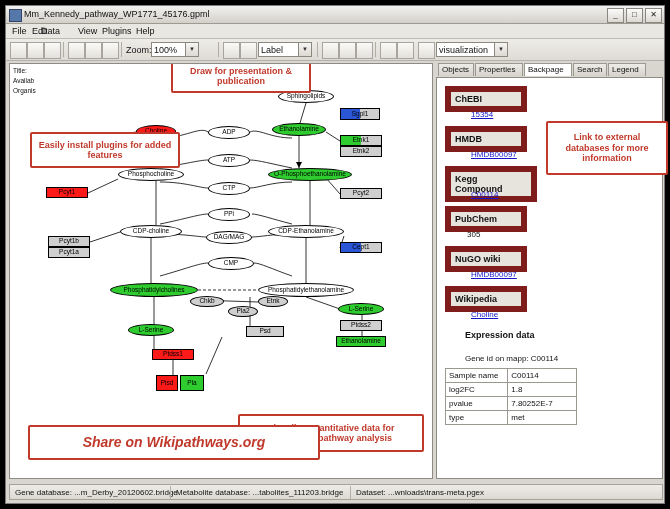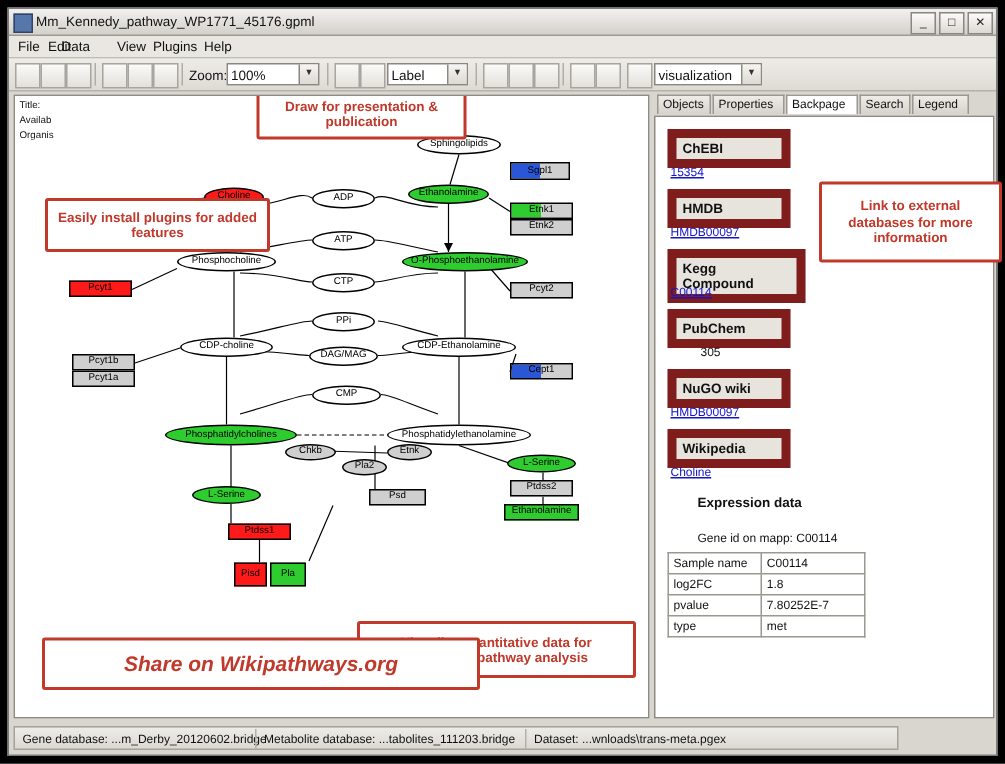--- a/index.html
+++ b/index.html
@@ -23,28 +23,28 @@
   .combo{position:absolute;background:#fff;border:1px solid #8b8880;height:15px;font-size:9px;color:#111;box-sizing:border-box;padding-left:2px;line-height:14px;}
   .combo .arrow{position:absolute;right:0;top:0;width:12px;height:13px;background:linear-gradient(to bottom,#f6f5f2,#ddd9d3);border-left:1px solid #8b8880;text-align:center;font-size:6px;line-height:13px;color:#333;}
   
   .canvaswrap{position:absolute;left:3px;top:57px;width:424px;height:416px;background:#fff;border:1px solid #8e8b85;box-sizing:border-box;overflow:hidden;}
   .sidepanel{position:absolute;left:430px;top:57px;width:227px;height:416px;background:#d9d6d0;}
   .tabrow{position:absolute;left:0;top:0;width:100%;height:14px;}
   .tab{position:absolute;top:0;height:13px;font-size:8px;color:#111;background:linear-gradient(to bottom,#eeece7,#d6d3cd);border:1px solid #9b9892;border-bottom:none;box-sizing:border-box;padding:0 3px;line-height:12px;}
   .tab.active{background:#fff;}
   .sidebody{position:absolute;left:0;top:14px;width:227px;height:402px;background:#fff;border:1px solid #8e8b85;box-sizing:border-box;overflow:hidden;}
   .secthead{position:absolute;background:#e7e4de;border:6px solid #7f1d1d;font-size:9px;font-weight:bold;color:#111;padding:2px 4px;box-sizing:border-box;}
-  .link{position:absolute;font-size:8px;color:#1414c8;text-decoration:underline;}
+  .link{position:absolute;font-size:8px;color:#1414c8;text-decoration:underline;margin-left:24px;}
   .plain{position:absolute;font-size:8px;color:#111;padding-left:20px;}
   .bold{font-weight:bold;}
   
   .dtable{position:absolute;border-collapse:collapse;font-size:8px;}
   .dtable td{border:1px solid #9b9892;padding:1px 3px;height:11px;color:#111;}
   
-  .statusbar{position:absolute;left:3px;bottom:3px;width:590px;height:16px;background:linear-gradient(to bottom,#eeece7,#dcd9d3);border:1px solid #a5a29c;box-sizing:border-box;text-decoration:underline;}
+  .statusbar{position:absolute;left:3px;bottom:3px;width:654px;height:16px;background:linear-gradient(to bottom,#eeece7,#dcd9d3);border:1px solid #a5a29c;box-sizing:border-box;text-decoration:underline;}
   .statusbar .st{position:absolute;top:3px;font-size:8px;color:#111;}
   .sdiv{position:absolute;top:1px;width:1px;height:13px;background:#b3b0aa;}
   
   .node{position:absolute;box-sizing:border-box;font-size:6.5px;color:#000;text-align:center;border:1px solid #000;display:flex;align-items:center;justify-content:center;line-height:1;}
   .ell{border-radius:50%;}
   .gene{background:#cfcfcf;}
   .metab{background:#fff;}
   .green{background:#2ecc2e;}
   .red{background:#ff1a1a;}
   .halfgreen{background:linear-gradient(to right,#2ecc2e 50%,#cfcfcf 50%);}
@@ -81,21 +81,21 @@
   <div class="toolbar">
     <div class="tbtn" style="left:4px"></div>
     <div class="tbtn" style="left:21px"></div>
     <div class="tbtn" style="left:38px"></div>
     <div class="tsep" style="left:57px"></div>
     <div class="tbtn" style="left:62px"></div>
     <div class="tbtn" style="left:79px"></div>
     <div class="tbtn" style="left:96px"></div>
     <div class="tsep" style="left:115px"></div>
     <div class="zoomlbl" style="left:120px">Zoom:</div>
-    <div class="combo" style="left:145px;top:3px;width:62px">
+    <div class="combo" style="left:145px;top:3px;width:48px">
       <span>100%</span>
       <span class="arrow">▼</span>
     </div>
     <div class="tsep" style="left:212px"></div>
     <div class="tbtn" style="left:217px"></div>
     <div class="tbtn" style="left:234px"></div>
     <div class="combo" style="left:252px;top:3px;width:54px">
       <span>Label</span>
       <span class="arrow">▼</span>
     </div>

